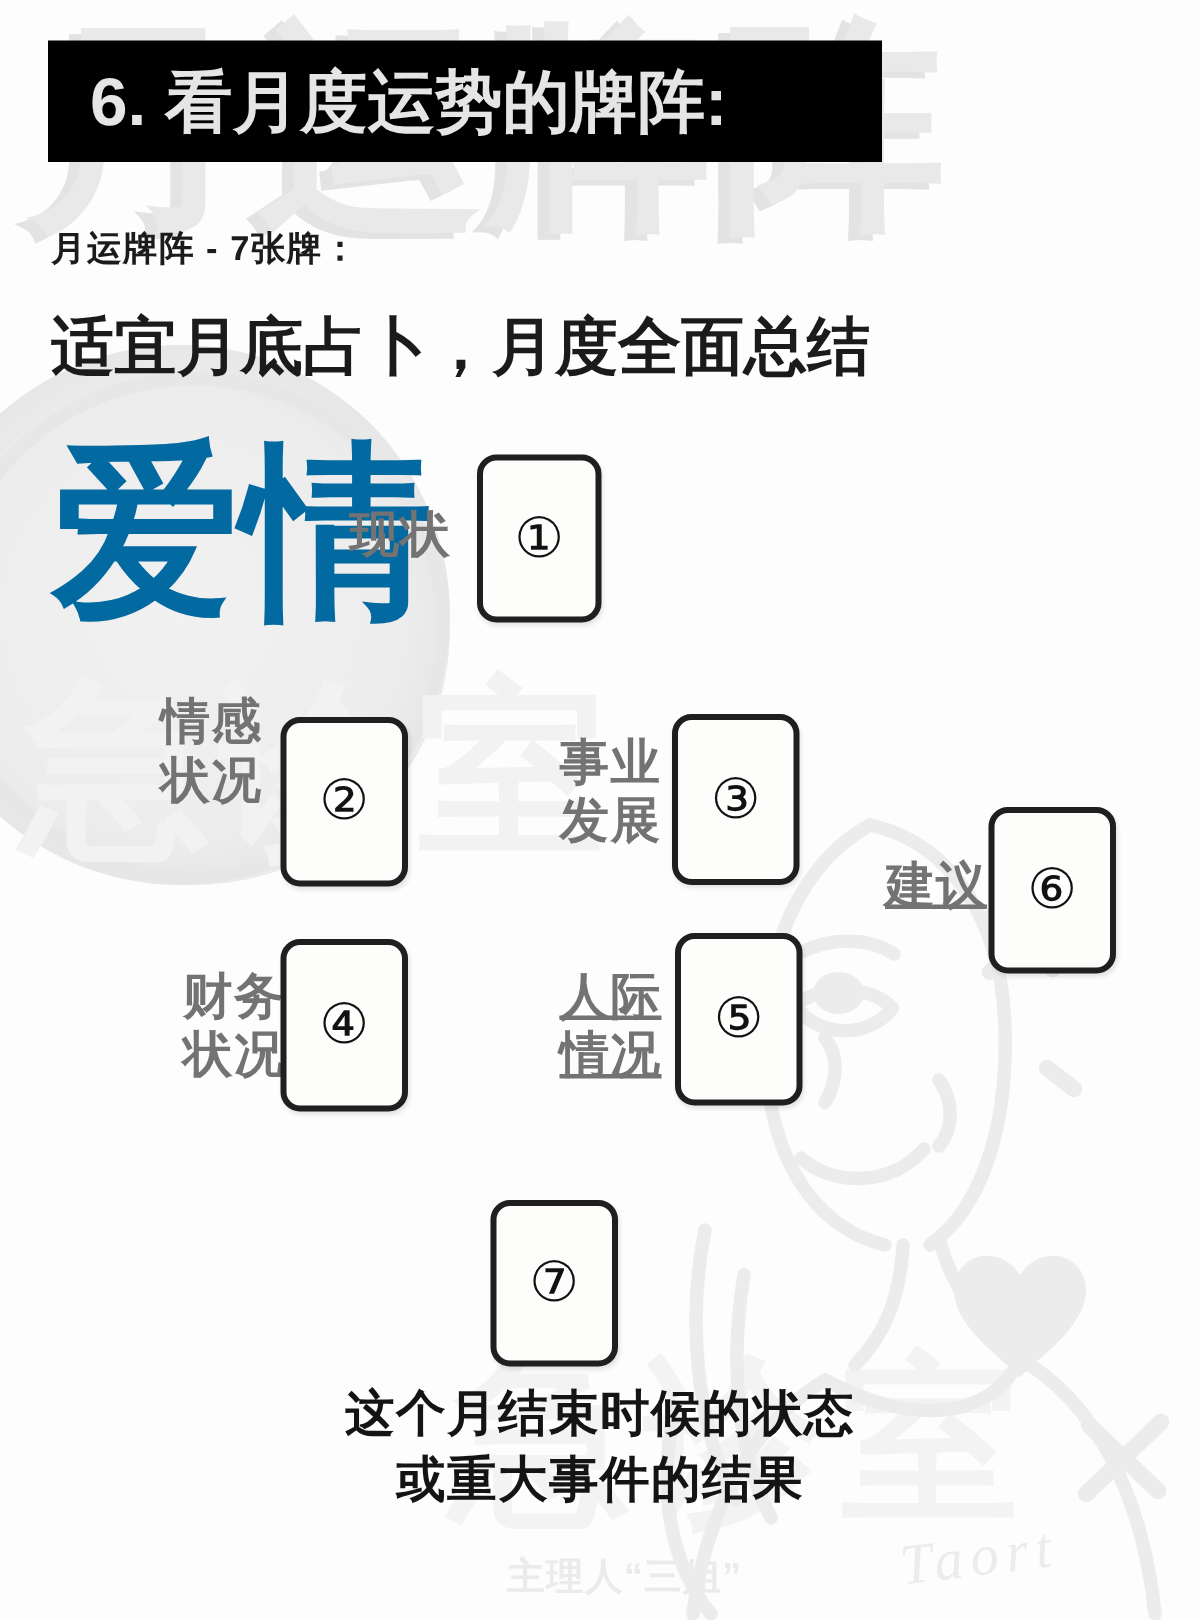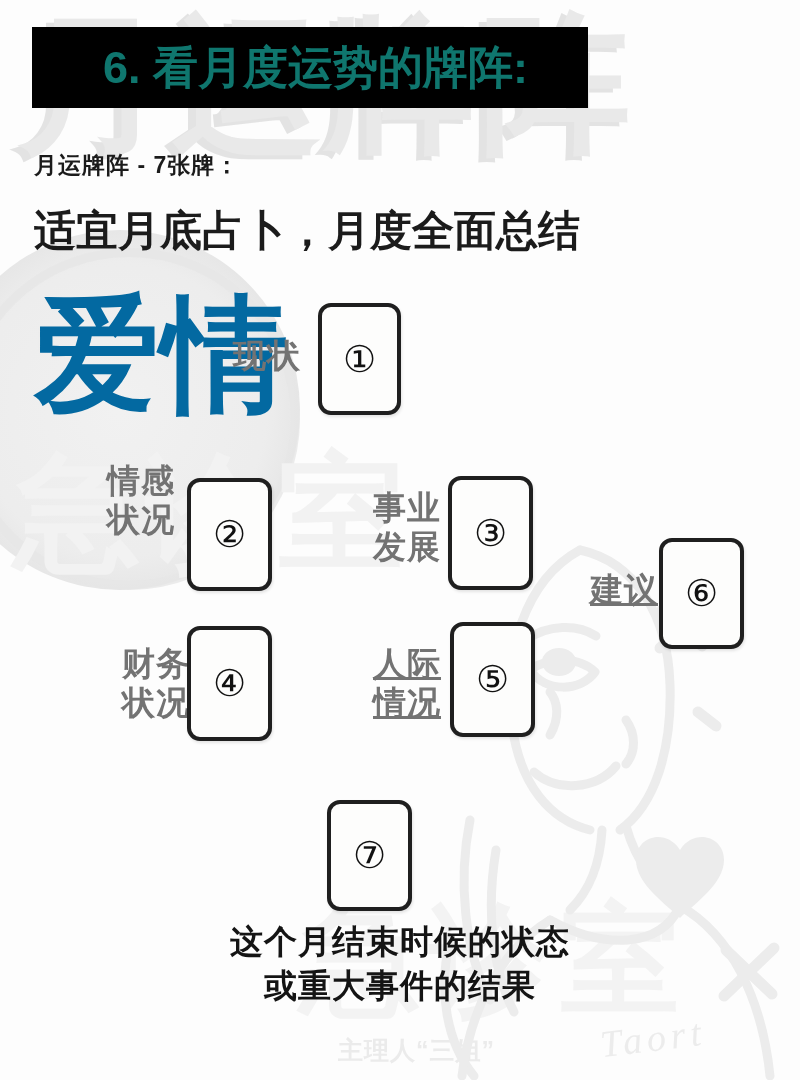--- a/index.html
+++ b/index.html
@@ -60,24 +60,23 @@
   .wm-portrait{position:absolute;left:430px;top:520px;width:370px;height:560px;opacity:1;}
 
   
   .content{position:absolute;inset:0;z-index:5;}
 
   .title-banner{
     position:absolute;left:32px;top:27px;width:556px;height:81px;
     background:#000000;display:flex;align-items:center;
   }
   .title-text{
-    color:#0f766e;font-size:45px;font-weight:bold;line-height:1;
+    color:#e5e5e5;font-size:45px;font-weight:bold;line-height:1;
     letter-spacing:0px;padding-left:28px;white-space:nowrap;
     font-family:"Liberation Sans","DejaVu Sans",sans-serif;
-    margin-left:43px;
   }
 
   .subtitle-1{
     position:absolute;left:34px;top:150px;
     font-size:23px;font-weight:bold;color:#1b1b1b;white-space:nowrap;letter-spacing:1px;
   }
   .subtitle-2{
     position:absolute;left:34px;top:203px;
     font-size:42px;font-weight:bold;color:#1b1b1b;white-space:nowrap;letter-spacing:0px;
   }

